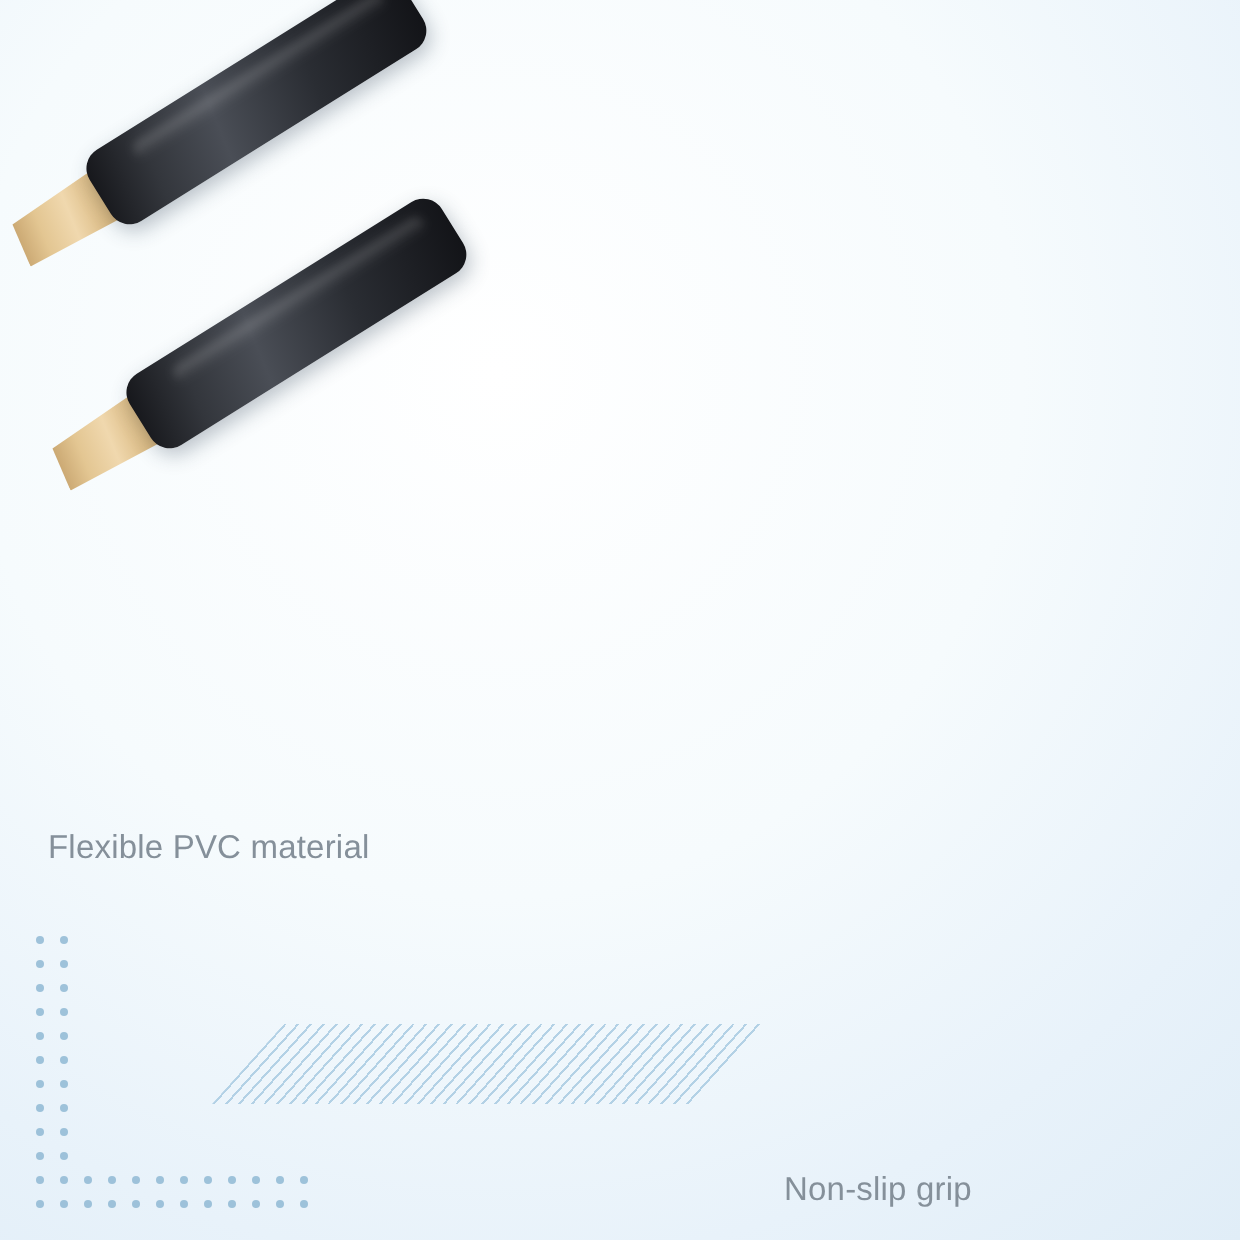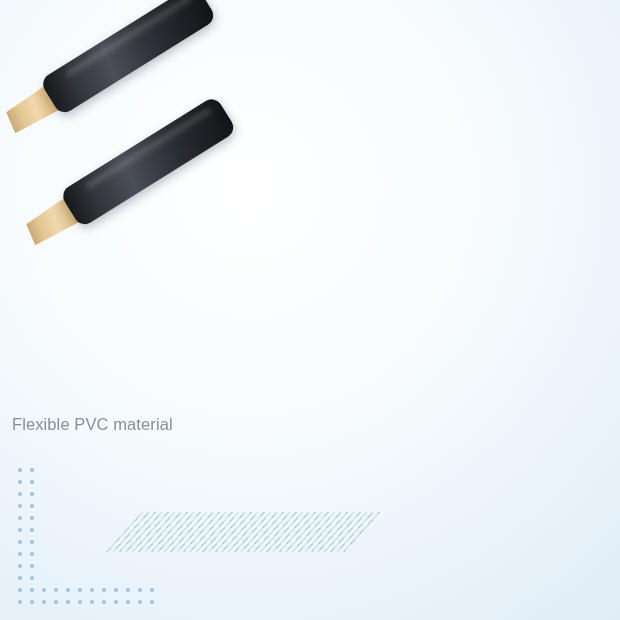--- a/index.html
+++ b/index.html
@@ -212,21 +212,21 @@
   }
 
   
   .caption {
     position: absolute;
     color: #85909a;
     font-size: 16.5px;
     letter-spacing: .1px;
     white-space: nowrap;
   }
-  #caption-pvc   { left: 12px;  top: 415px; }
+  #caption-pvc   { left: 24px;  top: 415px; }
   #caption-strip { left: 374px; top: 284px; }
   #caption-grip  { left: 392px; top: 586px; }
 
   
   #dot-grid {
     position: absolute;
     left: 18px; top: 468px;
     width: 180px; height: 136px;
   }
   .dot {
@@ -415,20 +415,21 @@
     </div>
 
     <div class="handle" style="left:12px; top:148px; width:230px; height:54px; transform:rotate(-32deg);">
       <div class="wood" style="left:0; top:13px; width:58px; height:29px; border-radius:4px 2px 2px 4px;
                                clip-path:polygon(6% 8%, 100% 0%, 100% 100%, 0% 86%);"></div>
       <div class="foam" style="left:48px; top:6px; width:184px; height:42px;"></div>
     </div>
   </div>
 
   <div class="caption" id="caption-pvc">Flexible PVC material</div>
+  <div class="caption" id="caption-grip">Non-slip grip</div>
 
   <div id="dot-grid">
       <div class="dot" style="left: 0px; top: 0px; background: rgb(143, 184, 212);"></div>
       <div class="dot" style="left: 12px; top: 0px; background: rgb(143, 184, 212);"></div>
       <div class="dot" style="left: 0px; top: 12px; background: rgb(143, 184, 212);"></div>
       <div class="dot" style="left: 12px; top: 12px; background: rgb(143, 184, 212);"></div>
       <div class="dot" style="left: 0px; top: 24px; background: rgb(143, 184, 212);"></div>
       <div class="dot" style="left: 12px; top: 24px; background: rgb(143, 184, 212);"></div>
       <div class="dot" style="left: 0px; top: 36px; background: rgb(143, 184, 212);"></div>
       <div class="dot" style="left: 12px; top: 36px; background: rgb(143, 184, 212);"></div>

